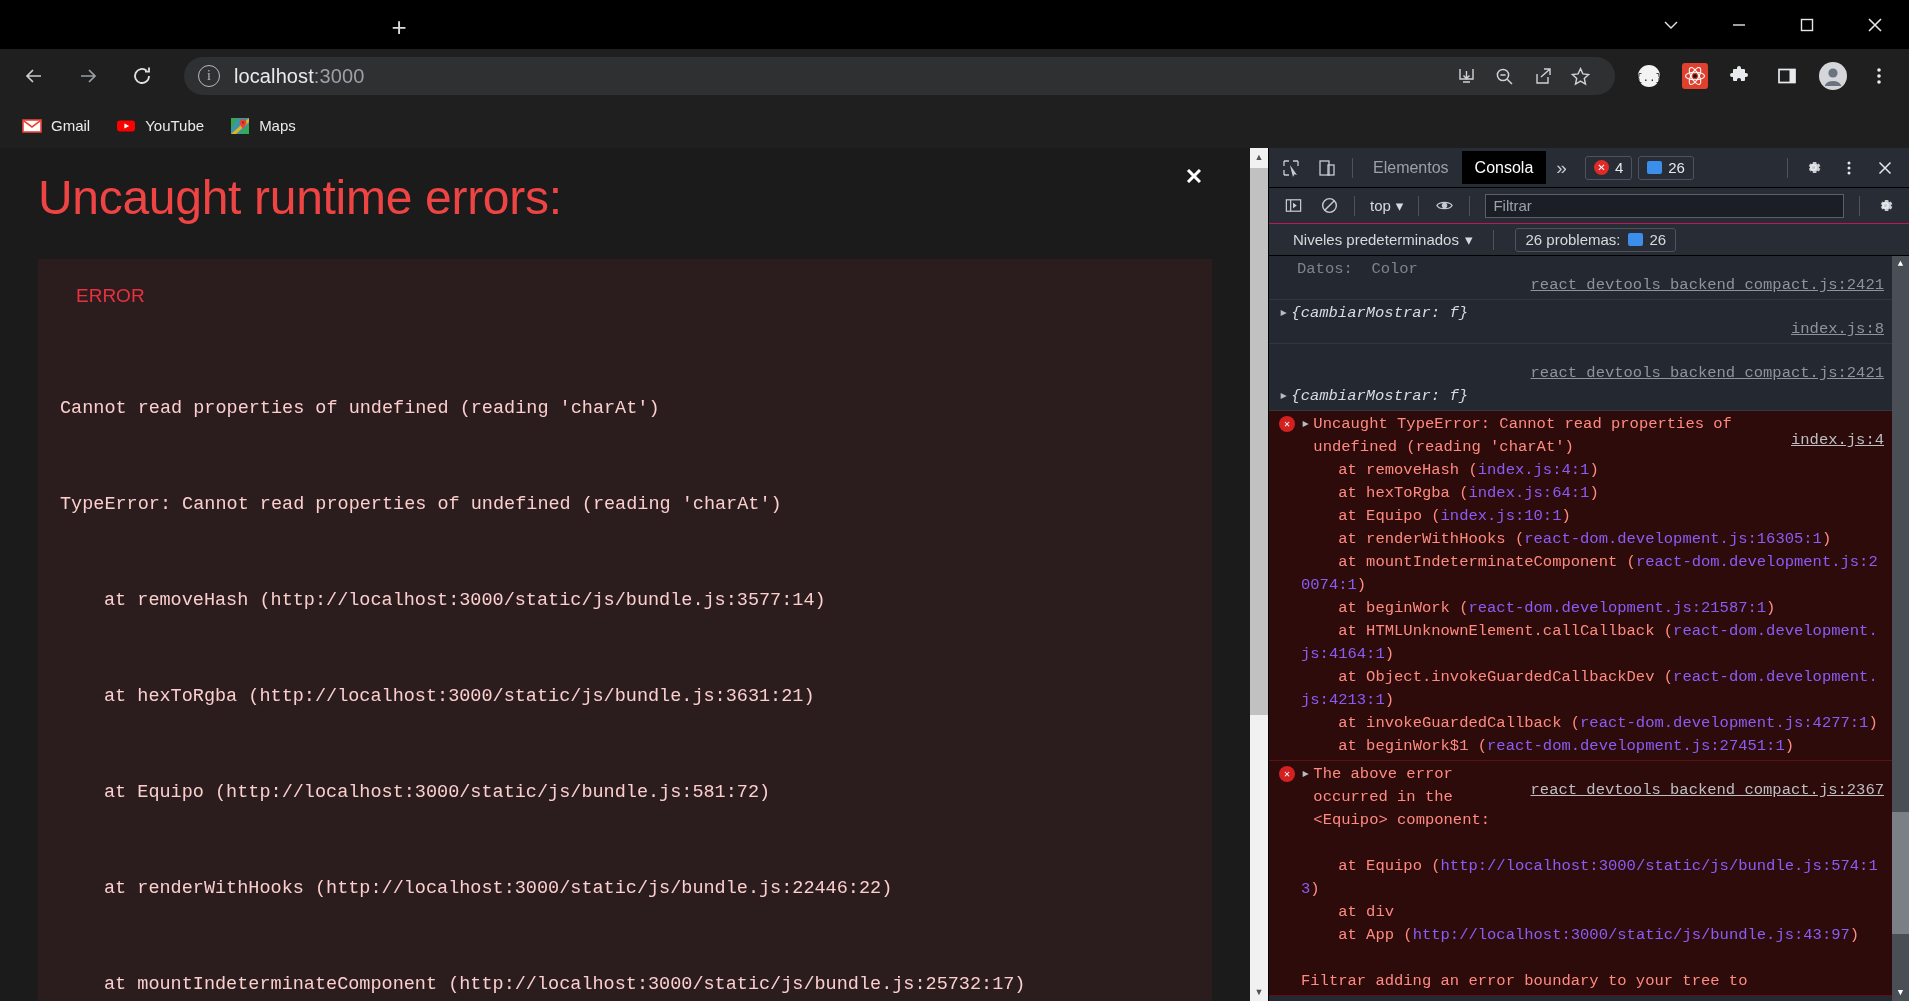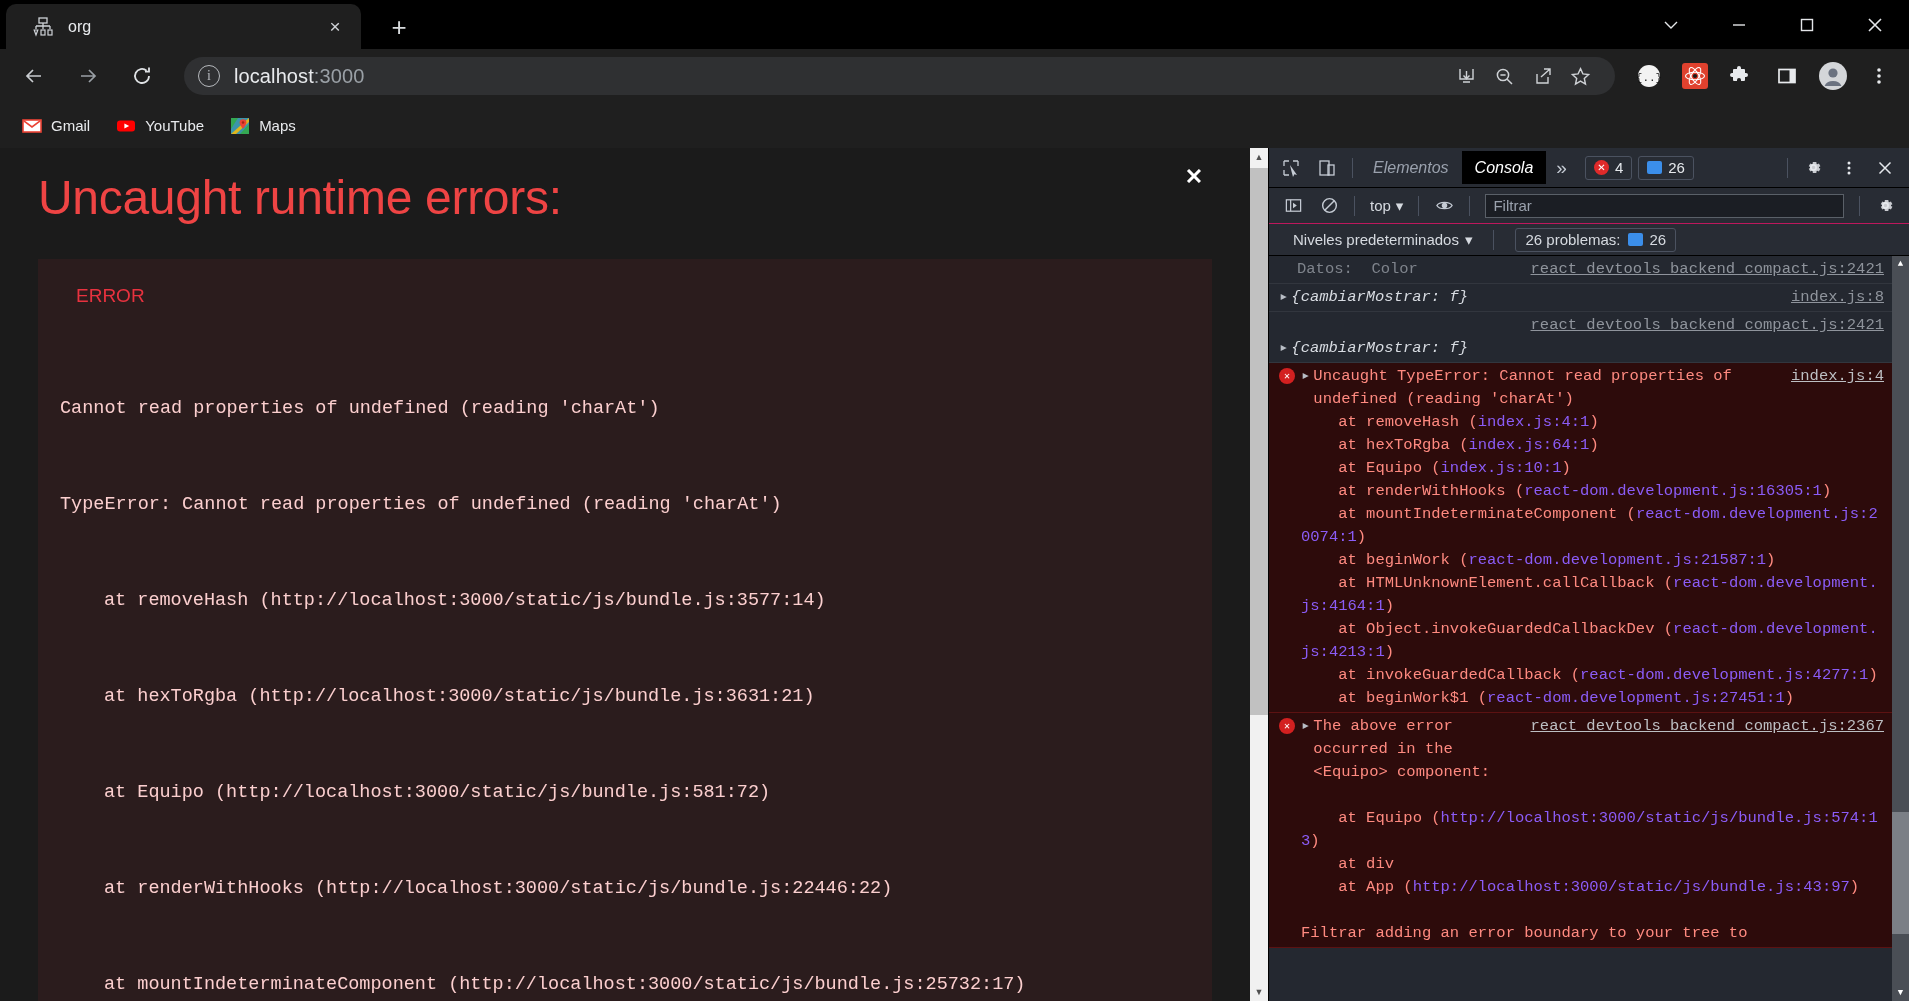--- a/index.html
+++ b/index.html
@@ -137,21 +137,21 @@
     height: 40px; background: #282c34; display: flex; align-items: center;
     border-bottom: 1px solid #000; padding-left: 4px; flex: 0 0 auto;
   }
   .dt-ico {
     width: 32px; height: 30px; display: flex; align-items: center; justify-content: center;
     color: #c5cbd4; margin: 0 2px;
   }
   .dt-sep { width: 1px; height: 20px; background: #4b5260; margin: 0 7px; }
   .dt-tab {
     height: 33px; padding: 0 13px; display: flex; align-items: center;
-    color: #9aa1ad; font-size: 16px; font-family: "Liberation Sans", sans-serif; font-style: italic;
+    color: #9aa1ad; font-size: 16px; font-family: "Liberation Sans", sans-serif;
   }
   .dt-tab.active { color: #ffffff; background: #000; }
   .dt-more { color: #c5cbd4; font-size: 19px; padding: 0 10px; display:flex; align-items:center; height: 40px; }
   .dt-badges { display: flex; align-items: center; gap: 6px; margin-left: 8px; }
   .badge {
     display: flex; align-items: center; gap: 6px; height: 24px; padding: 0 8px;
     border: 1px solid #4b5260; border-radius: 3px; font-size: 15px;
     font-family: "Liberation Sans", sans-serif;
   }
   .badge.err { color: #e5e8ec; }
@@ -190,21 +190,21 @@
     flex: 1 1 auto; position: relative; background: #242830; overflow: hidden;
     font-family: "Liberation Mono", monospace; font-size: 15.5px; line-height: 23px;
   }
   .log-body { position: absolute; inset: 0 17px 0 0; overflow: hidden; }
   .log-row {
     border-bottom: 1px solid #32363e; padding: 2px 8px 2px 10px; position: relative;
     display: flex; color: #d6dae0;
   }
   .log-row .src {
     color: #8f949c; text-decoration: underline; white-space: nowrap; margin-left: auto;
-    padding-left: 10px; flex: 0 0 auto;
+    padding-left: 10px; flex: 0 0 auto; margin-top: 16px;
   }
   .log-row .txt { white-space: pre-wrap; word-break: break-all; }
   .row-dim { color: #7f848c; }
   .tri { color: #b8bdc5; margin-right: 3px; }
   .objlit { font-style: italic; color: #d8dce2; }
   .log-row.error {
     background: #2d0b0b; border-bottom: 1px solid #5c1212; color: #ff8a80;
   }
   .log-row.error .src { color: #bdbfc3; }
   .log-row.error a, .log-row.error .lnk { color: #8b5cf6; }
@@ -227,33 +227,20 @@
   .dts-arrow.up { top: 0; }
   .dts-arrow.down { bottom: 0; }
   .dts-thumb { position: absolute; left: 0; width: 17px; background: #7b7f86; }
 </style>
 </head>
 <body>
 
 <div class="app">
 
   <div class="tabstrip">
-    <div class="tab">
-      <span class="tab-favicon">
-        <svg width="22" height="22" viewBox="0 0 22 22">
-          <rect x="7" y="2" width="8" height="5" fill="none" stroke="#cfd3d8" stroke-width="1.3"></rect>
-          <path d="M11 7 v3 M4 10 h14 M4 10 v3 M11 10 v3 M18 10 v3" stroke="#cfd3d8" stroke-width="1.3" fill="none"></path>
-          <path d="M2.2 14 l3.6 0 l-1.8 5 z" fill="none" stroke="#cfd3d8" stroke-width="1.2"></path>
-          <rect x="9" y="14" width="4" height="5" fill="none" stroke="#cfd3d8" stroke-width="1.2"></rect>
-          <rect x="16" y="14" width="4" height="5" fill="none" stroke="#cfd3d8" stroke-width="1.2"></rect>
-        </svg>
-      </span>
-      <span class="tab-title">org</span>
-      <span class="tab-close">×</span>
-    </div>
     <div class="newtab">+</div>
 
     <div class="win-controls">
       <div class="win-btn">
         <svg width="18" height="18" viewBox="0 0 18 18">
             <path d="M3 6 L9 12 L15 6" fill="none" stroke="#e4e6e9" stroke-width="1.4"></path>
           </svg>
       </div>
       <div class="win-btn">
         <svg width="18" height="18" viewBox="0 0 18 18">

